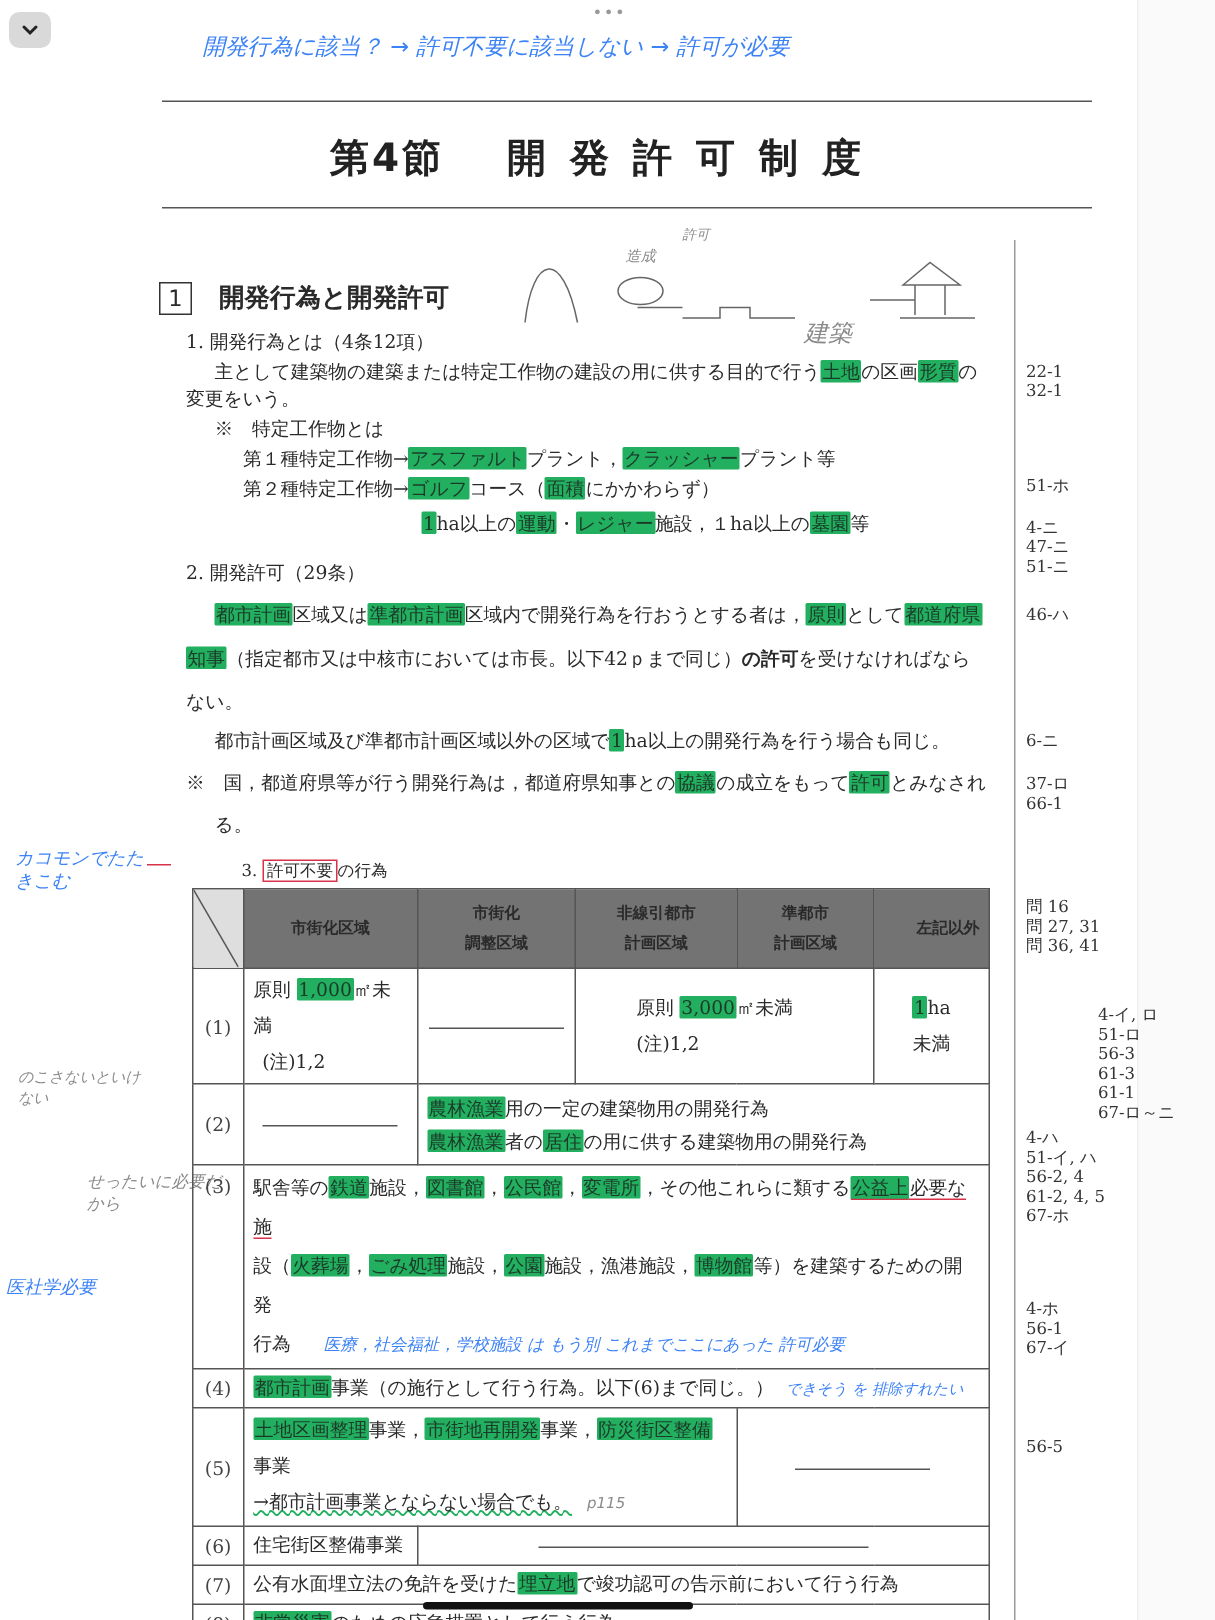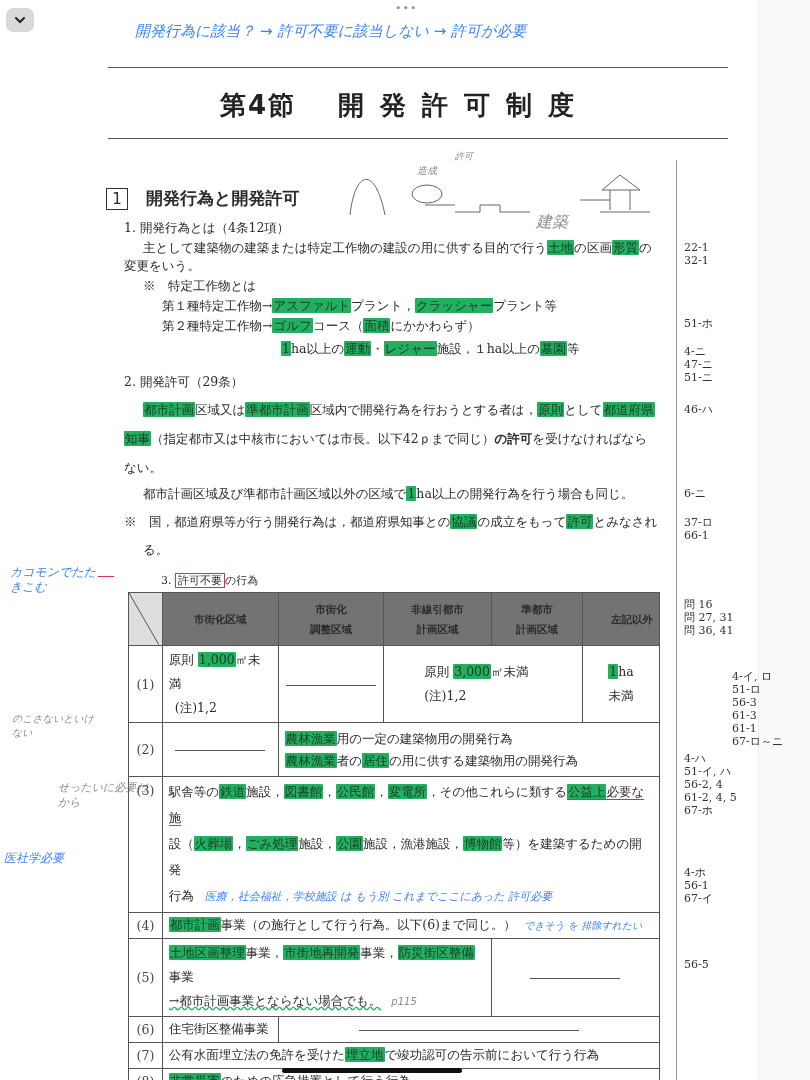--- a/index.html
+++ b/index.html
@@ -157,21 +157,21 @@
       <span class="hl">農林漁業</span><span>用の一定の建築物用の開発行為</span><br>
       <span class="hl">農林漁業</span><span>者の</span><span class="hl">居住</span><span>の用に供する建築物用の開発行為</span>
     </td>
   </tr>
   <tr style="height:80px;">
     <td class="num" style="vertical-align:top;padding-top:6px;">(3)</td>
     <td colspan="5" style="line-height:26px;vertical-align:top;">
       <span>駅舎等の</span><span class="hl">鉄道</span><span>施設，</span><span class="hl">図書館</span><span>，</span><span class="hl">公民館</span><span>，</span><span class="hl">変電所</span><span>，その他これらに類する</span><span class="hl" style="border-bottom:1px solid #d8324a;">公益上</span><span style="border-bottom:1px solid #d8324a;">必要な施</span><br>
       <span>設（</span><span class="hl">火葬場</span><span>，</span><span class="hl">ごみ処理</span><span>施設，</span><span class="hl">公園</span><span>施設，漁港施設，</span><span class="hl">博物館</span><span>等）を建築するための開発</span><br>
       <span>行為</span>
-      <span class="red" style="font-size:11px;margin-left:7px;">医療，社会福祉，学校施設 は もう別 これまでここにあった 許可必要</span>
+      <span class="red" style="font-size:11px;margin-left:18px;">医療，社会福祉，学校施設 は もう別 これまでここにあった 許可必要</span>
     </td>
   </tr>
   <tr style="height:26px;">
     <td class="num">(4)</td>
     <td colspan="5"><span class="hl">都市計画</span><span>事業（の施行として行う行為。以下(6)まで同じ。）</span><span class="red" style="font-size:10px;margin-left:8px;">できそう を 排除すれたい</span></td>
   </tr>
   <tr style="height:52px;">
     <td class="num">(5)</td>
     <td colspan="3" style="line-height:24px;">
       <span class="hl">土地区画整理</span><span>事業，</span><span class="hl">市街地再開発</span><span>事業，</span><span class="hl">防災街区整備</span><span>事業</span><br>

